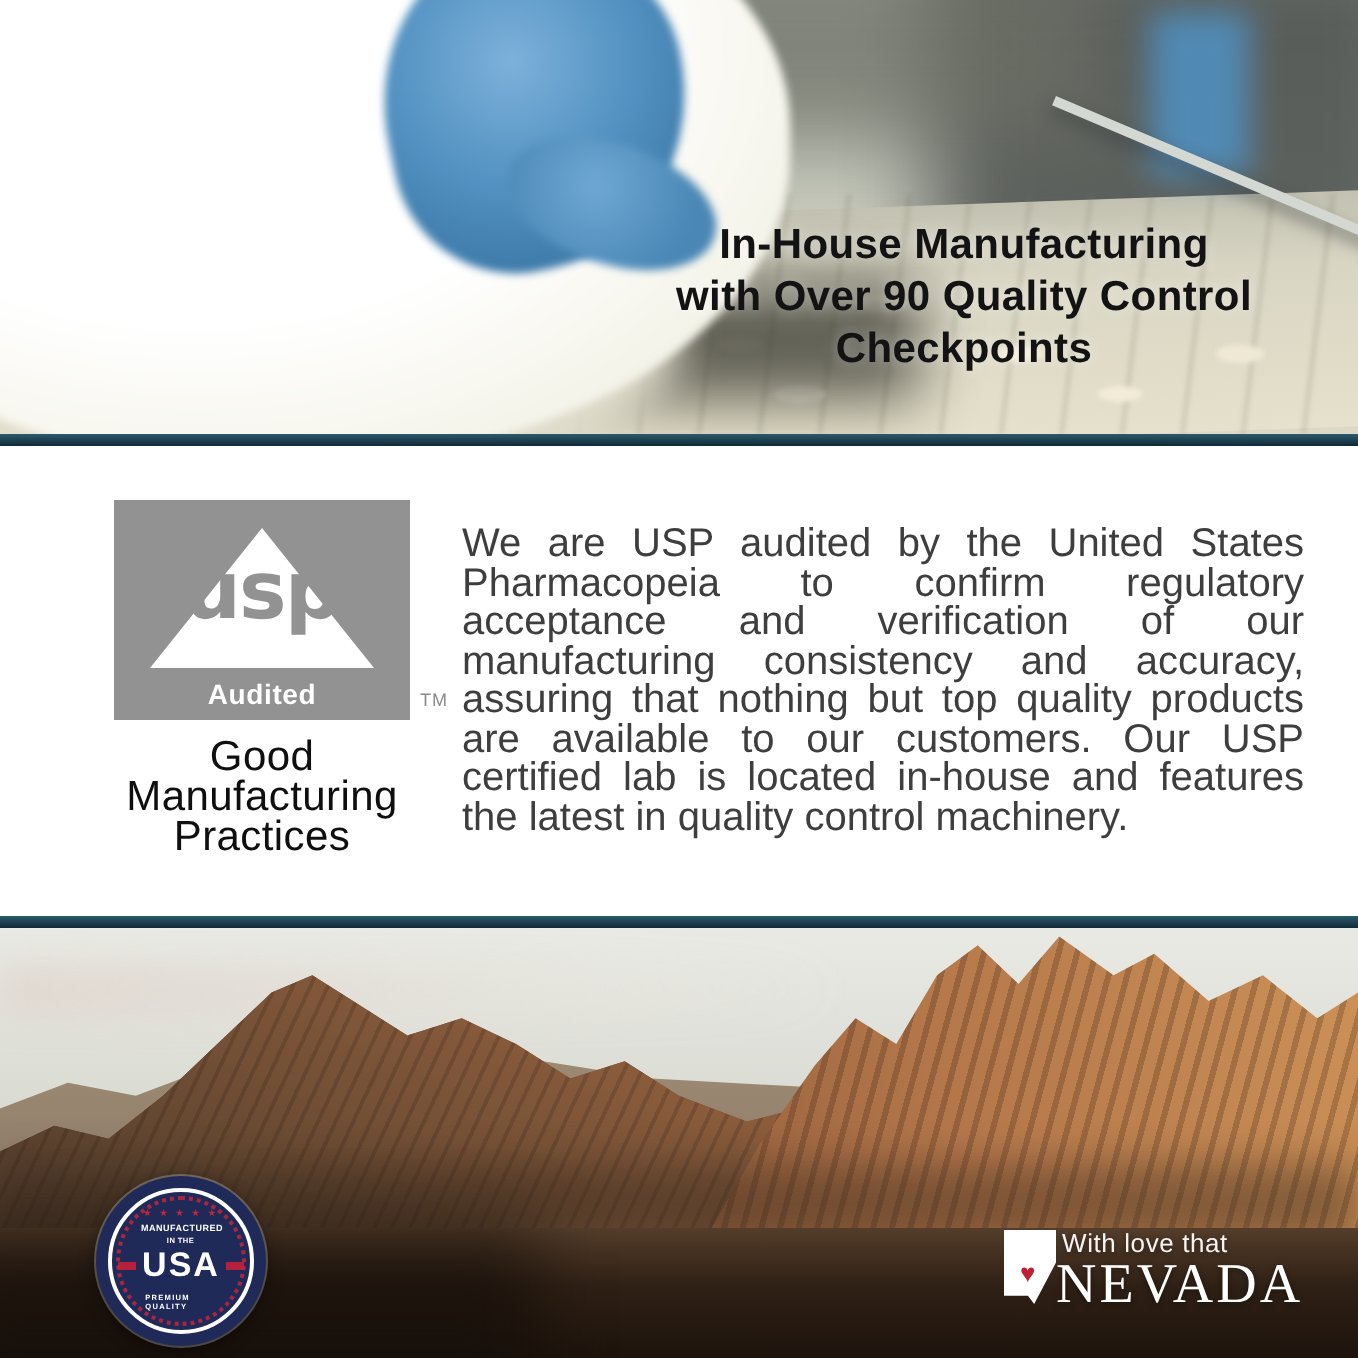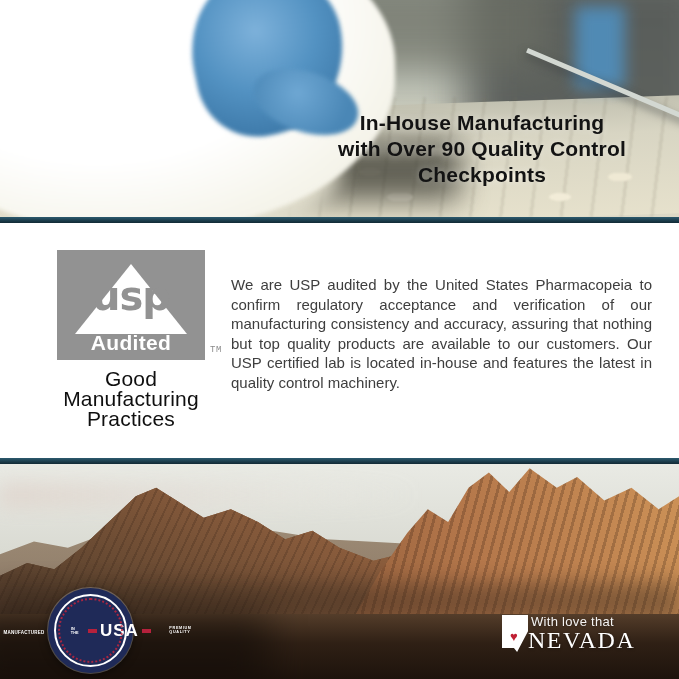--- a/index.html
+++ b/index.html
@@ -59,26 +59,26 @@
   .divider-bottom{top:458px;}
 
   
   .mid-section{top:223px;left:0;width:679px;height:235px;background:#ffffff;}
   .usp-square{left:57px;top:27px;width:148px;height:110px;background:#929292;}
   .usp-triangle{left:18px;bottom:26px;width:112px;height:70px;background:#ffffff;
     clip-path:polygon(50% 0,100% 100%,0 100%);}
   .usp-word{left:0;top:26px;width:148px;text-align:center;color:#929292;
     font-family:"DejaVu Sans",sans-serif;font-weight:700;font-size:40px;line-height:40px;letter-spacing:-1px;}
   .usp-audited{left:0;bottom:5px;width:148px;text-align:center;color:#ffffff;
-    font-weight:700;font-size:21px;letter-spacing:.3px;}
-  .usp-tm{left:210px;top:122px;color:#8a8a8a;font-size:9px;letter-spacing:.5px;font-family:Liberation Mono, monospace;}
+    font-weight:700;font-size:14px;letter-spacing:.3px;}
+  .usp-tm{left:210px;top:122px;color:#8a8a8a;font-size:9px;letter-spacing:.5px;}
   .gmp-heading{left:23px;top:146px;width:216px;text-align:center;color:#0f0f0f;
     font-weight:400;font-size:21px;line-height:20px;letter-spacing:.2px;}
-  .usp-paragraph{left:231px;top:52px;width:421px;color:#3e3e3e;
-    font-size:15px;line-height:19.5px;text-align:justify;}
+  .usp-paragraph{left:231px;top:40px;width:421px;color:#3e3e3e;
+    font-size:20px;line-height:19.5px;text-align:justify;}
 
   
   .bottom-photo{top:464px;left:0;width:679px;height:215px;overflow:hidden;
     background:linear-gradient(180deg,#e9eae4 0%,#dadbd3 40%,#ccccc1 100%);}
   .cloud{left:0;top:18px;width:420px;height:26px;filter:blur(9px);opacity:.65;
     background:linear-gradient(90deg,rgba(222,204,196,.8),rgba(236,230,224,.3) 70%,rgba(236,230,224,0));}
   .mtn{left:0;top:0;width:679px;height:215px;}
   .mtn-far{clip-path:polygon(0 42%,5% 36%,10% 39%,15% 33%,22% 37%,28% 33%,34% 36%,40% 31%,48% 35%,100% 44%,100% 100%,0 100%);
     background:linear-gradient(180deg,#9b8468 0%,#7d6650 60%,#5f4c3a 100%);opacity:.8;}
   .mtn-main{clip-path:polygon(0 52%,4% 46%,8% 49%,12% 39%,16% 27%,20% 15%,23% 11%,26% 17%,30% 25%,34% 21%,38% 27%,42% 35%,46% 31%,50% 39%,55% 45%,60% 41%,66% 49%,72% 45%,80% 53%,100% 56%,100% 100%,0 100%);
@@ -90,21 +90,21 @@
     background:
       repeating-linear-gradient(105deg,rgba(40,20,10,.22) 0 3px,rgba(0,0,0,0) 3px 9px),
       linear-gradient(250deg,#cd9257 0%,#b3764a 32%,#8a5838 58%,#5c3c28 88%);}
   .ridge-shadow{left:0;top:118px;width:679px;height:40px;background:#3a2a1e;filter:blur(10px);opacity:.45;}
   .floor{left:0;top:150px;width:679px;height:65px;
     background:linear-gradient(180deg,#543d2a 0%,#2f2015 45%,#1d130c 100%);}
   .floor-vignette{left:-30px;top:150px;width:300px;height:80px;background:#120c08;filter:blur(18px);opacity:.6;}
 
   
   .usa-badge{left:48px;top:124px;width:85px;height:85px;border-radius:50%;background:#1f2a58;
-    display:flex;flex-direction:row;align-items:center;justify-content:center;
+    display:flex;flex-direction:column;align-items:center;justify-content:center;
     box-shadow:0 0 0 1px rgba(255,255,255,.25),0 2px 8px rgba(0,0,0,.5);}
   .usa-badge::before{content:"";position:absolute;inset:6px;border:2px solid #ffffff;border-radius:50%;}
   .usa-badge::after{content:"";position:absolute;inset:10px;border:2px dotted rgba(193,38,62,.85);border-radius:50%;}
   .badge-stars{color:#c1263e;font-size:8px;letter-spacing:2px;transform:scale(.6);margin:2px 0 -1px 0;}
   .badge-line-top{color:#fff;font-weight:700;font-size:9px;transform:scale(.5);margin:-1px 0 -3px 0;letter-spacing:.5px;}
   .badge-line-mid{color:#fff;font-weight:700;font-size:9px;transform:scale(.42);margin:-1px 0 -2px 0;letter-spacing:.5px;}
   .badge-usa-row{display:flex;align-items:center;margin:0 0 -1px 0;}
   .badge-bar{width:9px;height:4px;background:#b5213c;margin:0 3px;}
   .badge-usa{color:#ffffff;font-weight:700;font-size:17px;letter-spacing:1px;}
   .badge-line-bottom{color:#fff;font-weight:700;font-size:9px;transform:scale(.42);margin:-1px 0 0 0;letter-spacing:1.5px;}
@@ -113,21 +113,21 @@
     letter-spacing:.2px;text-shadow:0 1px 4px rgba(0,0,0,.4);}
 
   
   .nevada-stamp{left:500px;top:148px;width:172px;height:50px;}
   .nv-state{left:2px;top:3px;width:26px;height:37px;background:#ffffff;
     clip-path:polygon(0 0,100% 0,100% 44%,58% 100%,46% 89%,0 89%);}
   .nv-heart{left:10px;top:18px;color:#c01f33;font-size:13px;line-height:13px;}
   .nv-tagline{left:31px;top:2px;color:rgba(255,255,255,.95);font-size:13px;letter-spacing:.3px;
     text-shadow:0 1px 3px rgba(0,0,0,.4);}
   .nv-name{left:28px;top:15px;color:#ffffff;font-family:"Liberation Serif","DejaVu Serif",serif;
-    font-size:24px;letter-spacing:1.5px;text-shadow:0 1px 3px rgba(0,0,0,.4);}
+    font-size:28px;letter-spacing:1.5px;text-shadow:0 1px 3px rgba(0,0,0,.4);}
 </style>
 </head>
 <body>
 
 <div id="canvas">
 
   <div class="abs top-photo">
     <div class="abs corner-smudge"></div>
     <div class="abs dark-right"></div>
     <div class="abs dark-band"></div>

